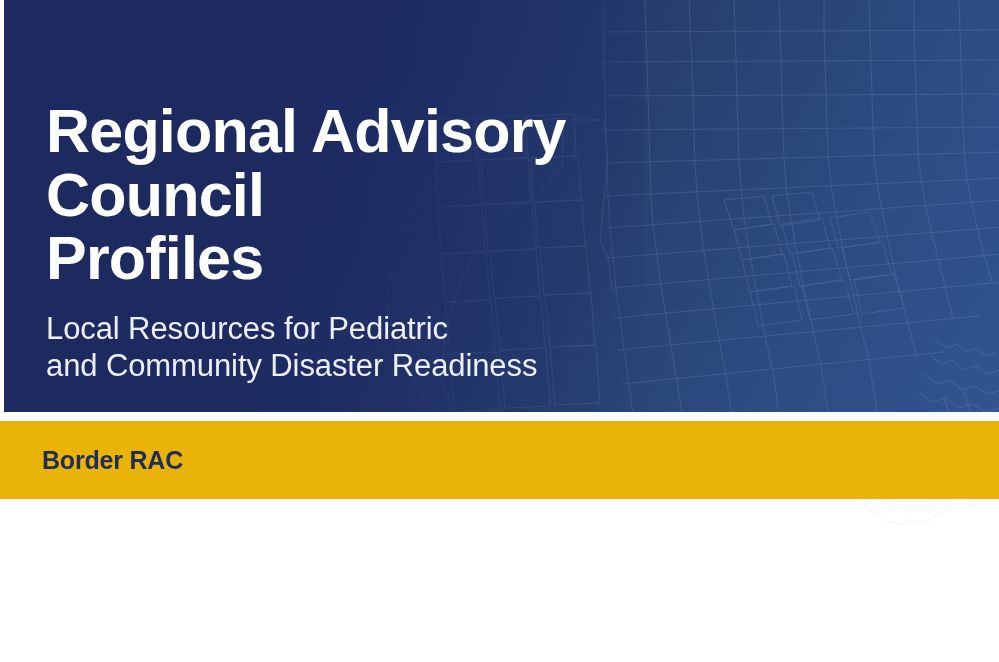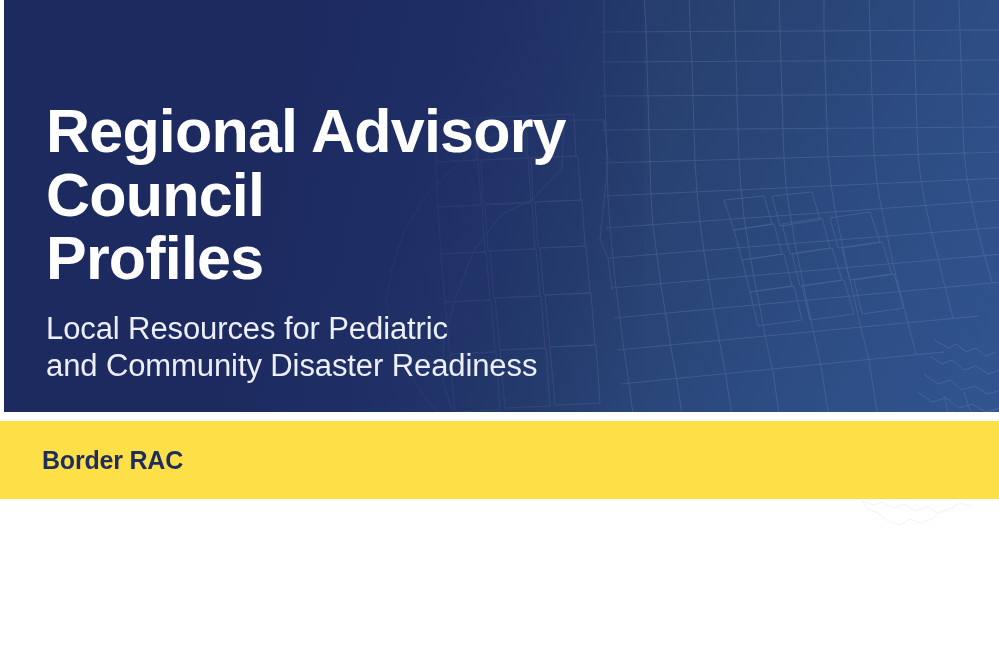--- a/index.html
+++ b/index.html
@@ -72,21 +72,21 @@
     white-space: pre-line;
   }
 
   
   .banner {
     position: absolute;
     left: 0;
     top: 421px;
     width: 999px;
     height: 78px;
-    background: #fde047;
+    background: #eab308;
     display: flex;
     align-items: center;
   }
   .banner-label {
     margin-left: 42px;
     color: #1e2d5e;
     font-size: 25px;
     font-weight: 700;
     letter-spacing: -0.2px;
   }

